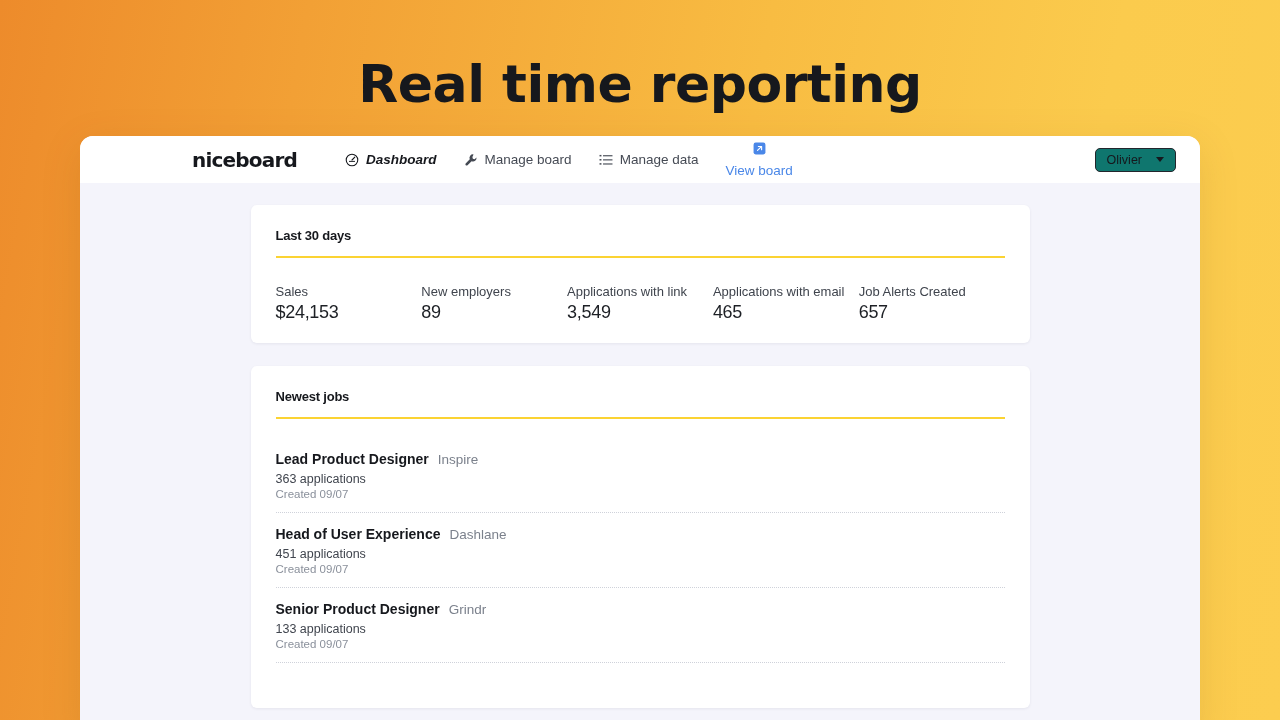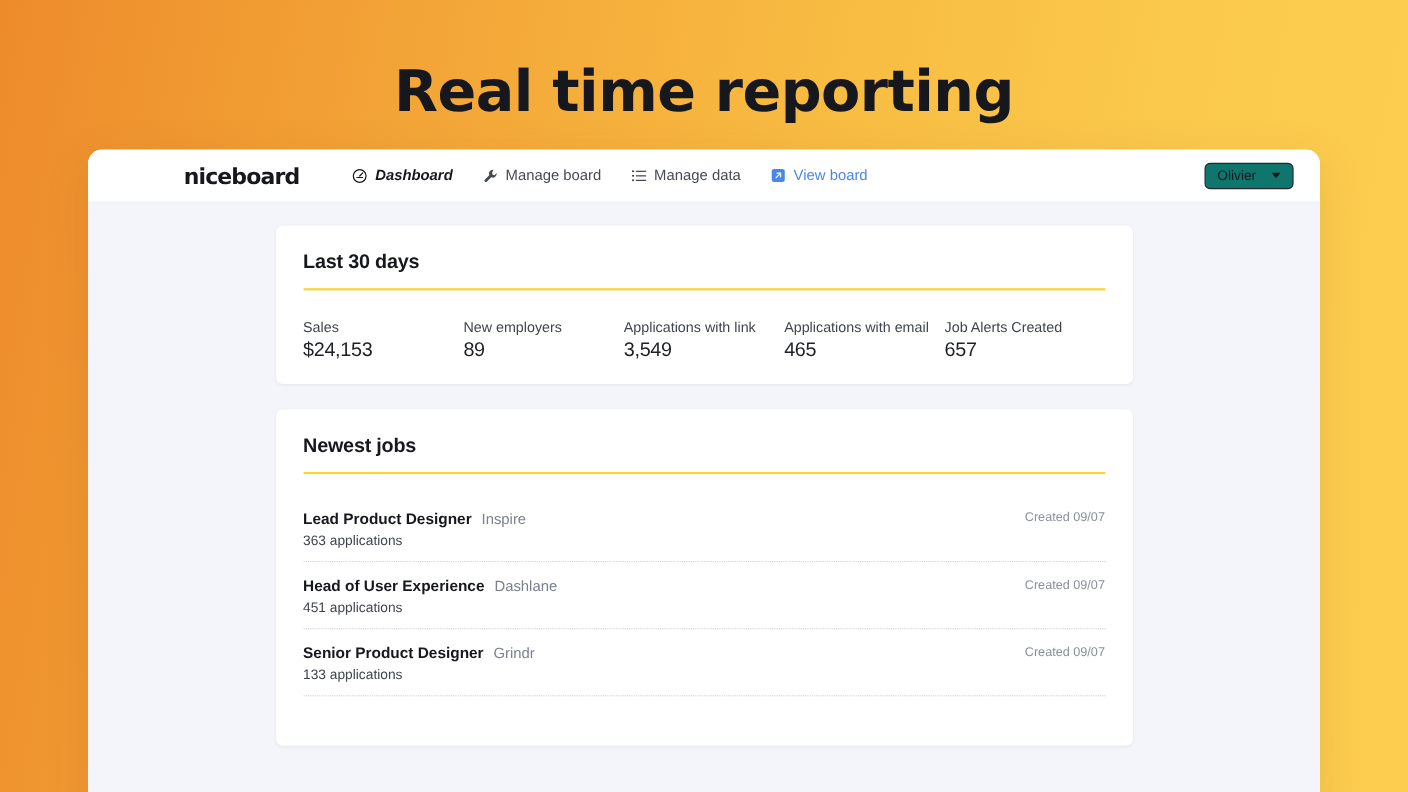--- a/index.html
+++ b/index.html
@@ -46,21 +46,21 @@
     overflow: hidden;
     box-shadow: 0 10px 40px rgba(120, 70, 0, 0.13);
   }
 
   
   .navbar {
     height: 47px;
     background: #FFFFFF;
     display: flex;
     align-items: center;
-    padding: 0 24px 0 87px;
+    padding: 0 24px 0 112px;
     position: relative;
   }
 
   .brand {
     font-family: "DejaVu Sans", sans-serif;
     font-weight: 700;
     font-size: 20px;
     letter-spacing: -0.8px;
     color: #16181D;
     margin-right: 48px;
@@ -78,21 +78,21 @@
     display: flex;
     align-items: center;
     gap: 7px;
     font-size: 13.5px;
     color: #454A54;
     text-decoration: none;
     white-space: nowrap;
   }
 
   .nav-link.active { color: #16181D; font-weight: bold; font-style: italic; }
-  .nav-link.external { color: #4A87E8; }
+  .nav-link.external { color: #4A87E8; flex-direction: column; }
 
   .nav-ico {
     display: inline-flex;
     align-items: center;
     justify-content: center;
     width: 14px;
     height: 14px;
     flex: none;
   }
 
@@ -126,21 +126,21 @@
   .card {
     width: 779px;
     margin: 0 auto 23px auto;
     background: #FFFFFF;
     border-radius: 6px;
     box-shadow: 0 1px 3px rgba(30, 35, 60, 0.07);
     padding: 23px 25px 20px 25px;
   }
 
   .card-title {
-    font-size: 18px;
+    font-size: 13px;
     font-weight: bold;
     color: #16181D;
     letter-spacing: -0.2px;
   }
 
   .card-rule {
     height: 2px;
     background: #FBD332;
     margin-top: 13px;
   }
@@ -167,20 +167,21 @@
   }
 
   
   .jobs-list { margin-top: 19px; }
 
   .job-row {
     padding: 13px 0 12px 0;
     border-bottom: 1px dotted #CFD2DA;
     display: flex;
     align-items: flex-start;
+    flex-direction: column;
   }
   .job-row:last-child { border-bottom: none; }
 
   .job-main { flex: 1; }
 
   .job-head {
     display: flex;
     align-items: baseline;
     gap: 9px;
   }

